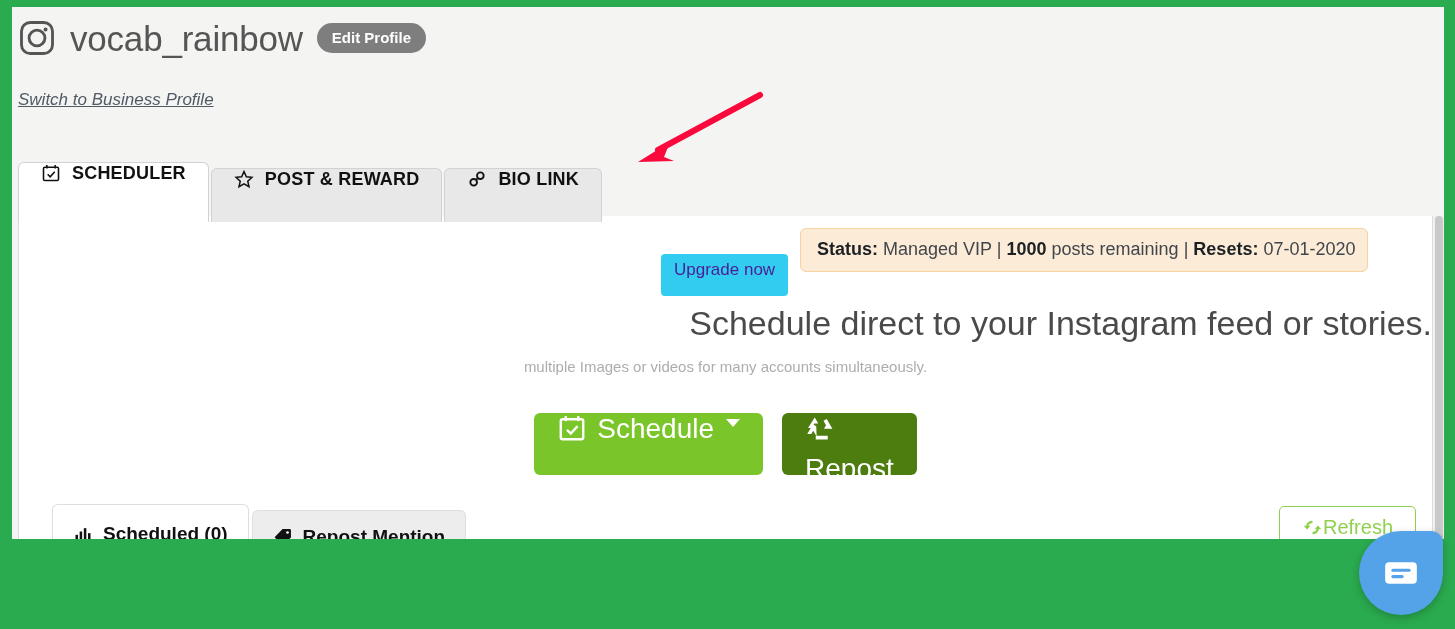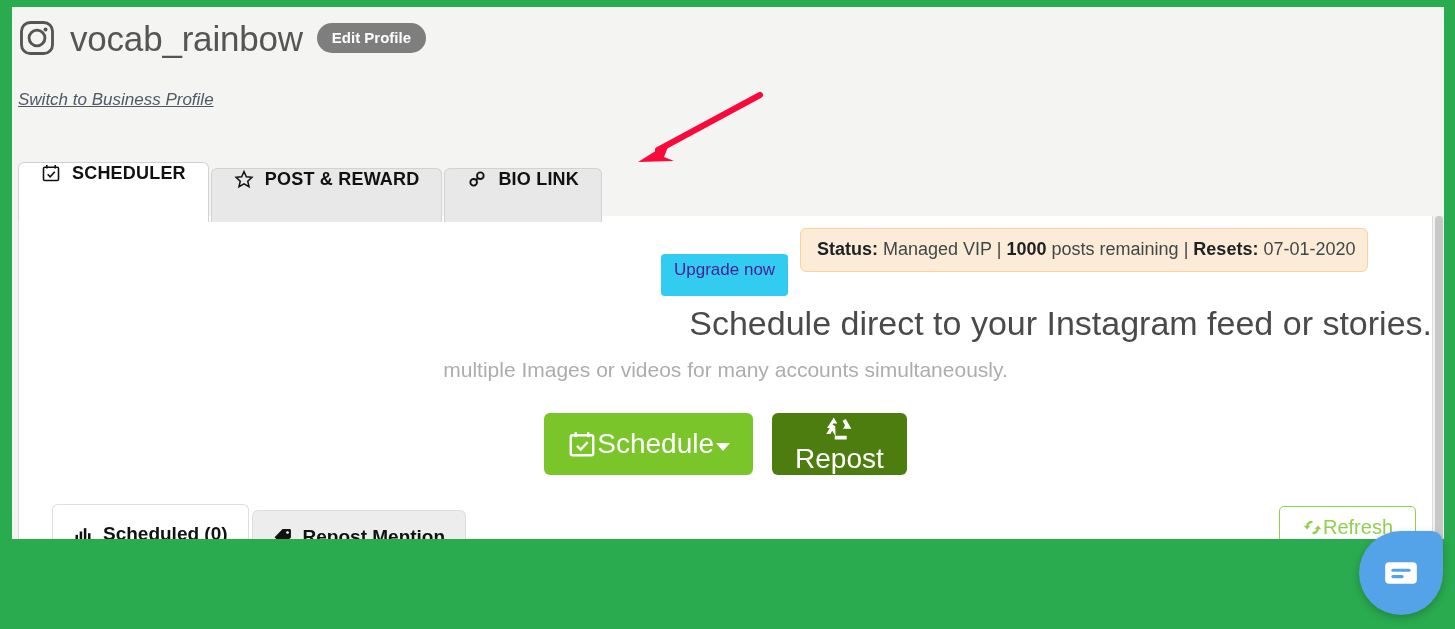--- a/index.html
+++ b/index.html
@@ -120,28 +120,28 @@
     white-space: nowrap;
   }
   .status-box b { color: #1d2125; }
   
   .hero-title {
     position: absolute; left: 0; right: 0; top: 88px;
     text-align: right; font-size: 34px; color: #4a4a4a; font-weight: 400;
   }
   .hero-sub {
     position: absolute; left: 0; right: 0; top: 142px;
-    text-align: center; font-size: 21px; color: #adadad; font-weight: 400;
+    text-align: center; font-size: 15px; color: #adadad; font-weight: 400;
   }
   .hero-buttons {
     position: absolute; left: 0; right: 0; top: 197px;
     display: flex; justify-content: center; gap: 19px;
   }
   .btn-hero {
-    display: flex; align-items: center; 
+    display: flex; gap: 10px;
     padding: 0 23px; height: 62px;
     border: none; border-radius: 6px;
     color: #fff; font-size: 28px; cursor: pointer;
     font-family: "Liberation Sans", sans-serif;
   }
   .btn-schedule { background: #7ac52a; }
   .btn-repost { background: #4d7c0f; flex-direction: column; }
   .btn-hero .caret {
     display: inline-block; width: 0; height: 0;
     border-left: 7px solid transparent; border-right: 7px solid transparent;

